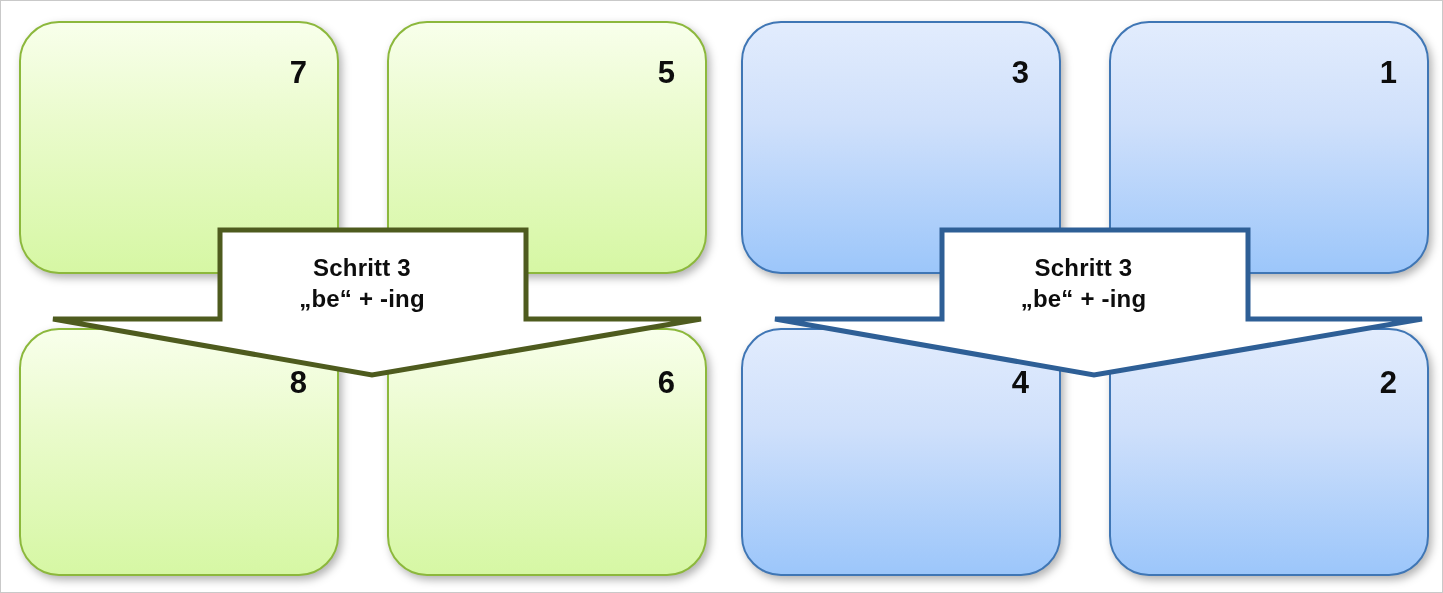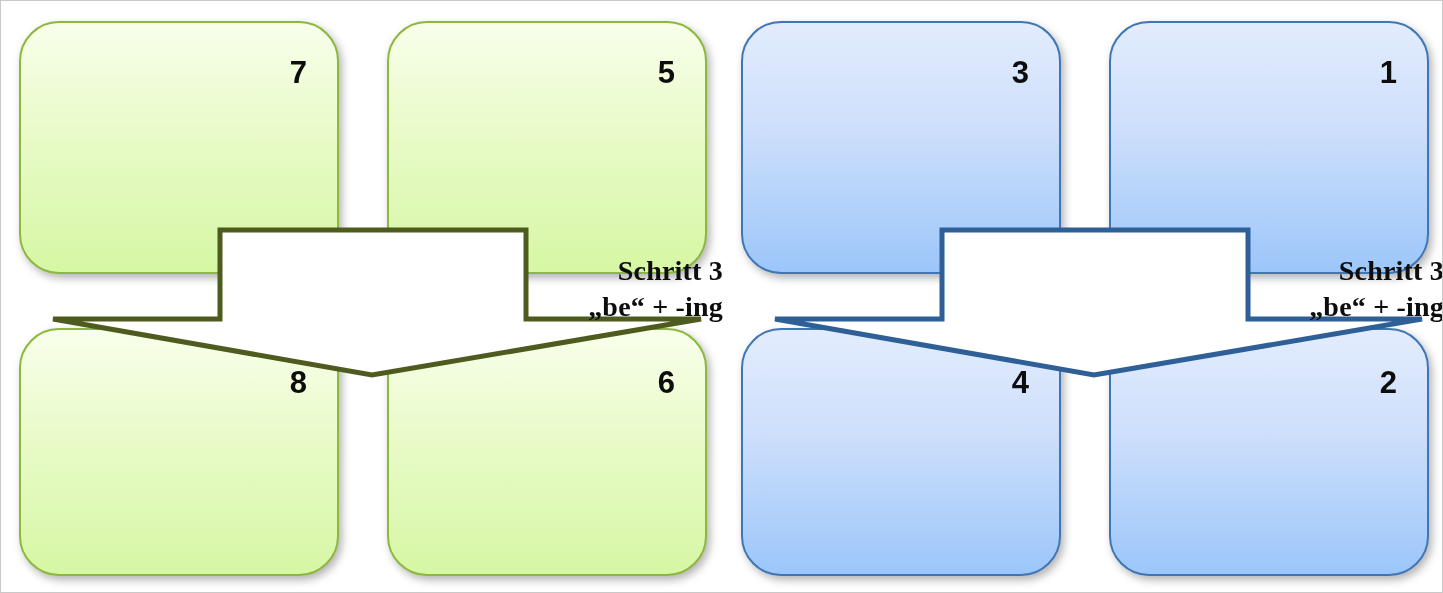--- a/index.html
+++ b/index.html
@@ -82,27 +82,26 @@
     pointer-events: none;
   }
   .right .center-wrap { width: 721px; }
   .center-wrap svg { display: block; width: 100%; height: 100%; overflow: visible; }
 
   .center-label {
     position: absolute;
     left: 0;
     right: 0;
     top: 30px;
-    text-align: right;
+    text-align: center;
     font-weight: bold;
     color: #0d0d0d;
     line-height: 1.28;
-    font-size: 28px;
+    font-size: 24px;
     letter-spacing: 0.2px;
-    font-family: Liberation Serif, serif;
   }
   .center-label .l1 { display: block; }
   .center-label .l2 { display: block; }
 </style>
 </head>
 <body>
 
 <div id="canvas">
 
   <div class="group left g">

